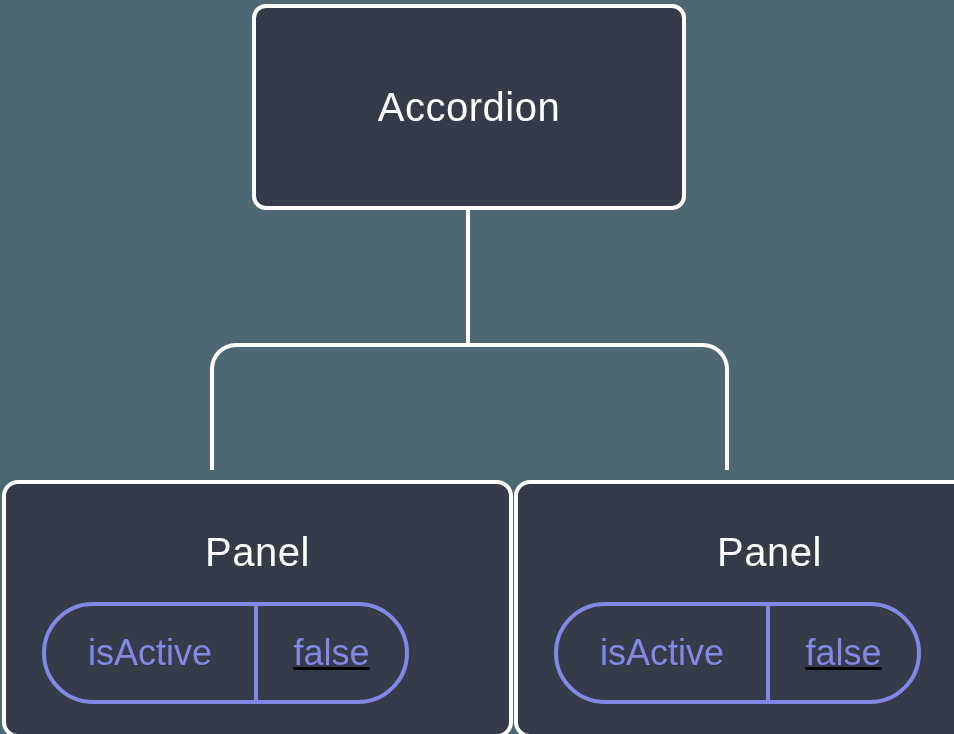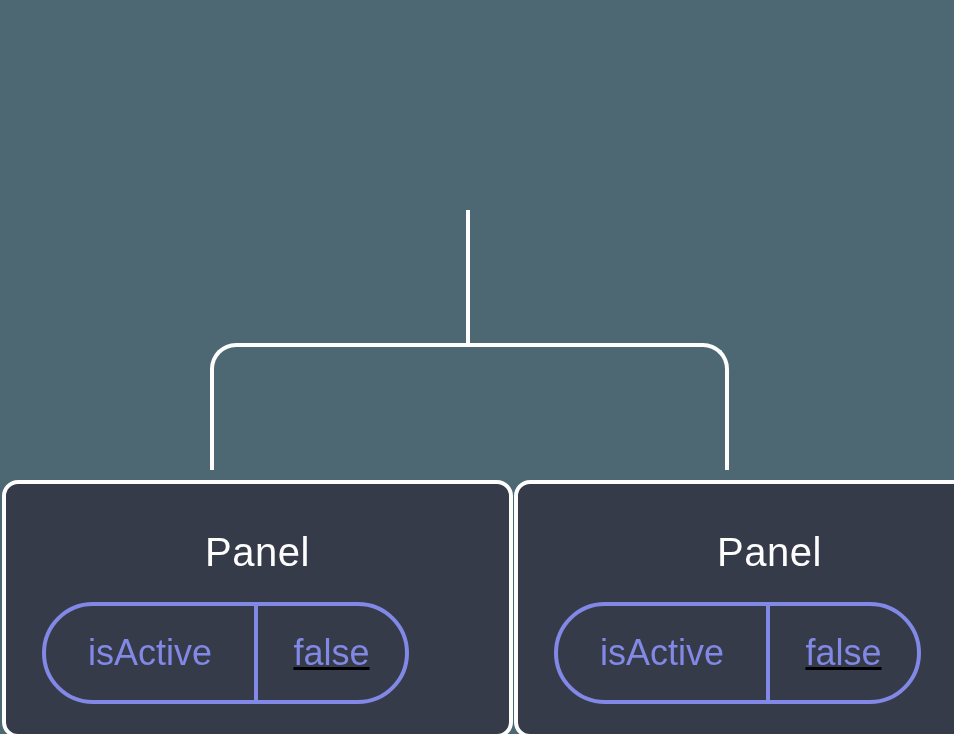--- a/index.html
+++ b/index.html
@@ -115,20 +115,23 @@
     font-weight: 400;
     white-space: nowrap;
     text-align: right;
   }
 </style>
 </head>
 <body>
 
 <div class="stage">
 
+  <div class="node accordion-node">
+    <span class="node-title">Accordion</span>
+  </div>
 
   <div class="connector-stem"></div>
   <div class="connector-bracket"></div>
 
   <div class="node panel-node panel-left">
     <div class="panel-title">Panel</div>
     <div class="state-pill">
       <div class="state-key-cell">
         <span class="state-text">isActive</span>
       </div>

